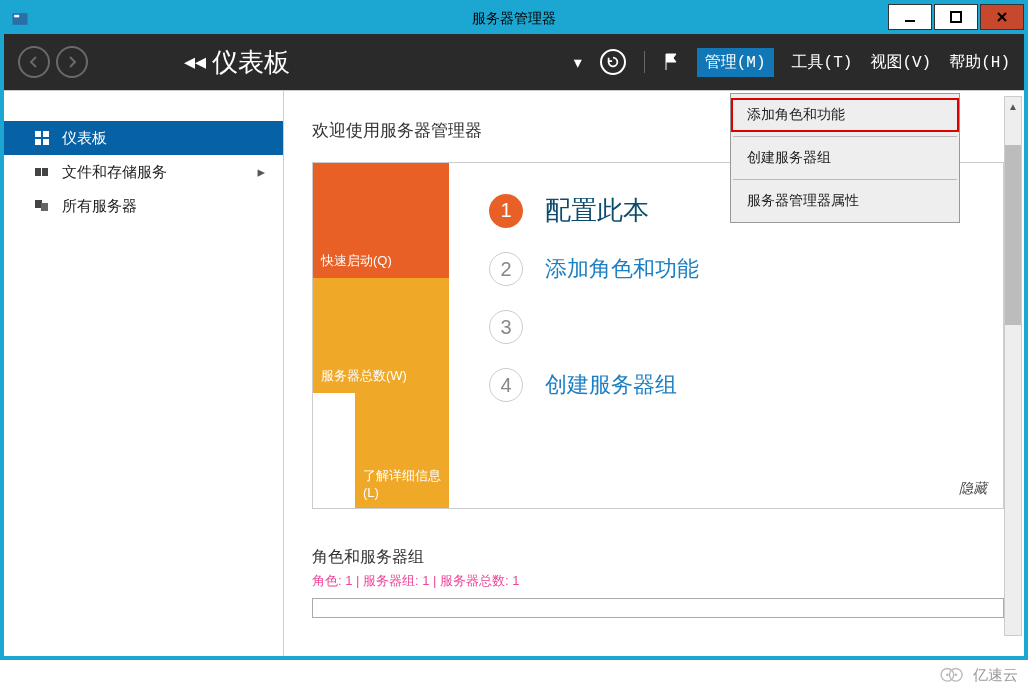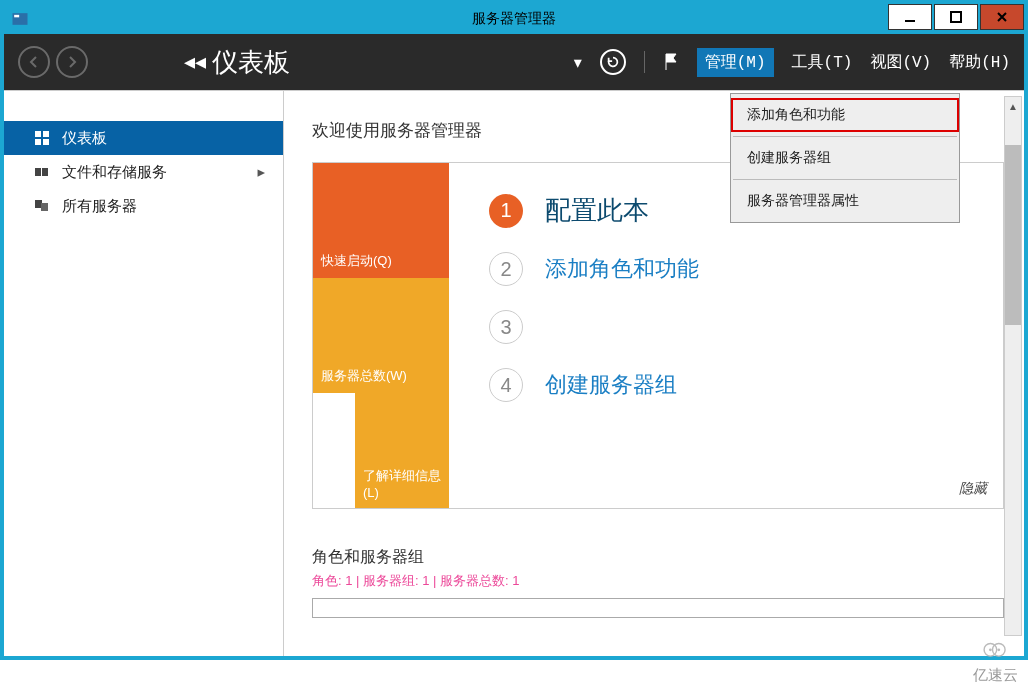--- a/index.html
+++ b/index.html
@@ -60,21 +60,21 @@
 
   .dropdown { position: absolute; top: 93px; left: 730px; width: 230px; background: #eee; border: 1px solid #999; z-index: 50; padding:4px 0;}
   .dropdown .dd-item { padding: 8px 16px; font-size: 14px; color: #222; background:#eee;}
   .dropdown .dd-item.hl { outline: 2px solid #d00; outline-offset:-2px;}
   .dropdown .dd-sep { height:1px; background:#bbb; margin:4px 2px;}
 
   .mini-scroll { position:absolute; right:6px; top:96px; width:18px; height:540px; background:#eee; border:1px solid #ccc;}
   .mini-scroll .thumb { width:100%; height:180px; background:#bcbcbc; margin-top:30px;}
   .mini-scroll .arrow { height:18px; display:flex;align-items:center;justify-content:center;font-size:10px;color:#555;}
 
-  .watermark { position: absolute; right: 10px; bottom: 4px; font-size: 15px; color: #999; display:flex; align-items:center; gap:6px;flex-direction:column;}
+  .watermark { position: absolute; right: 10px; bottom: 4px; font-size: 15px; color: #999; display:flex; align-items:center; gap:6px;}
   .watermark .logo { width:28px;height:20px; }
 </style>
 </head>
 <body>
 
 <div class="window">
   <div class="titlebar">
     <span class="app-icon">
       <svg viewBox="0 0 24 24">
           <rect x="3" y="5" width="18" height="14" fill="#2a6fa8"></rect>

